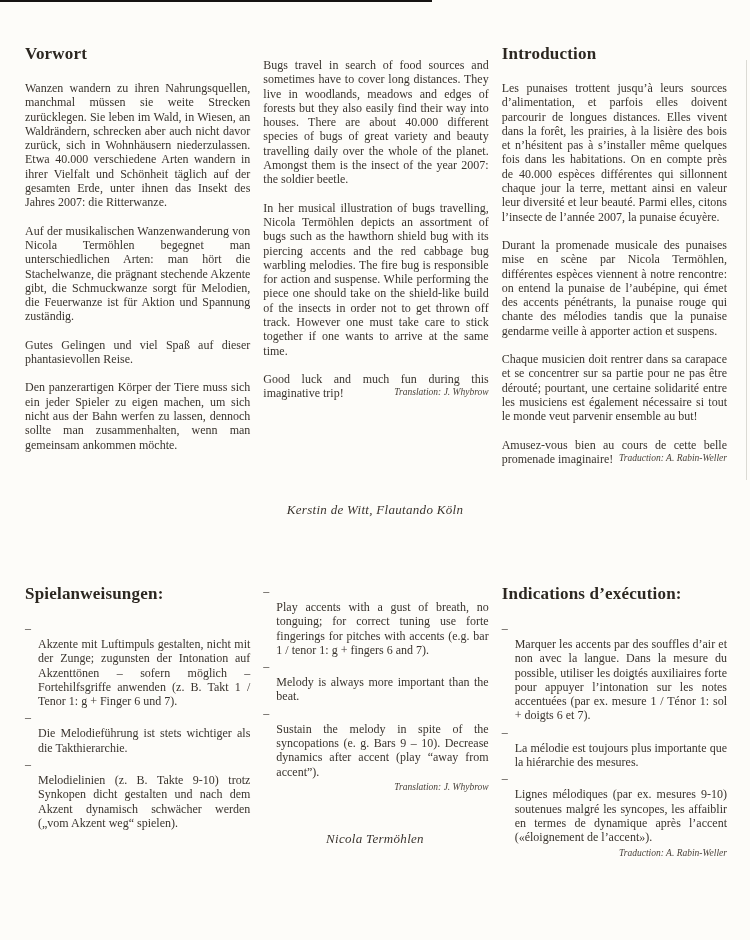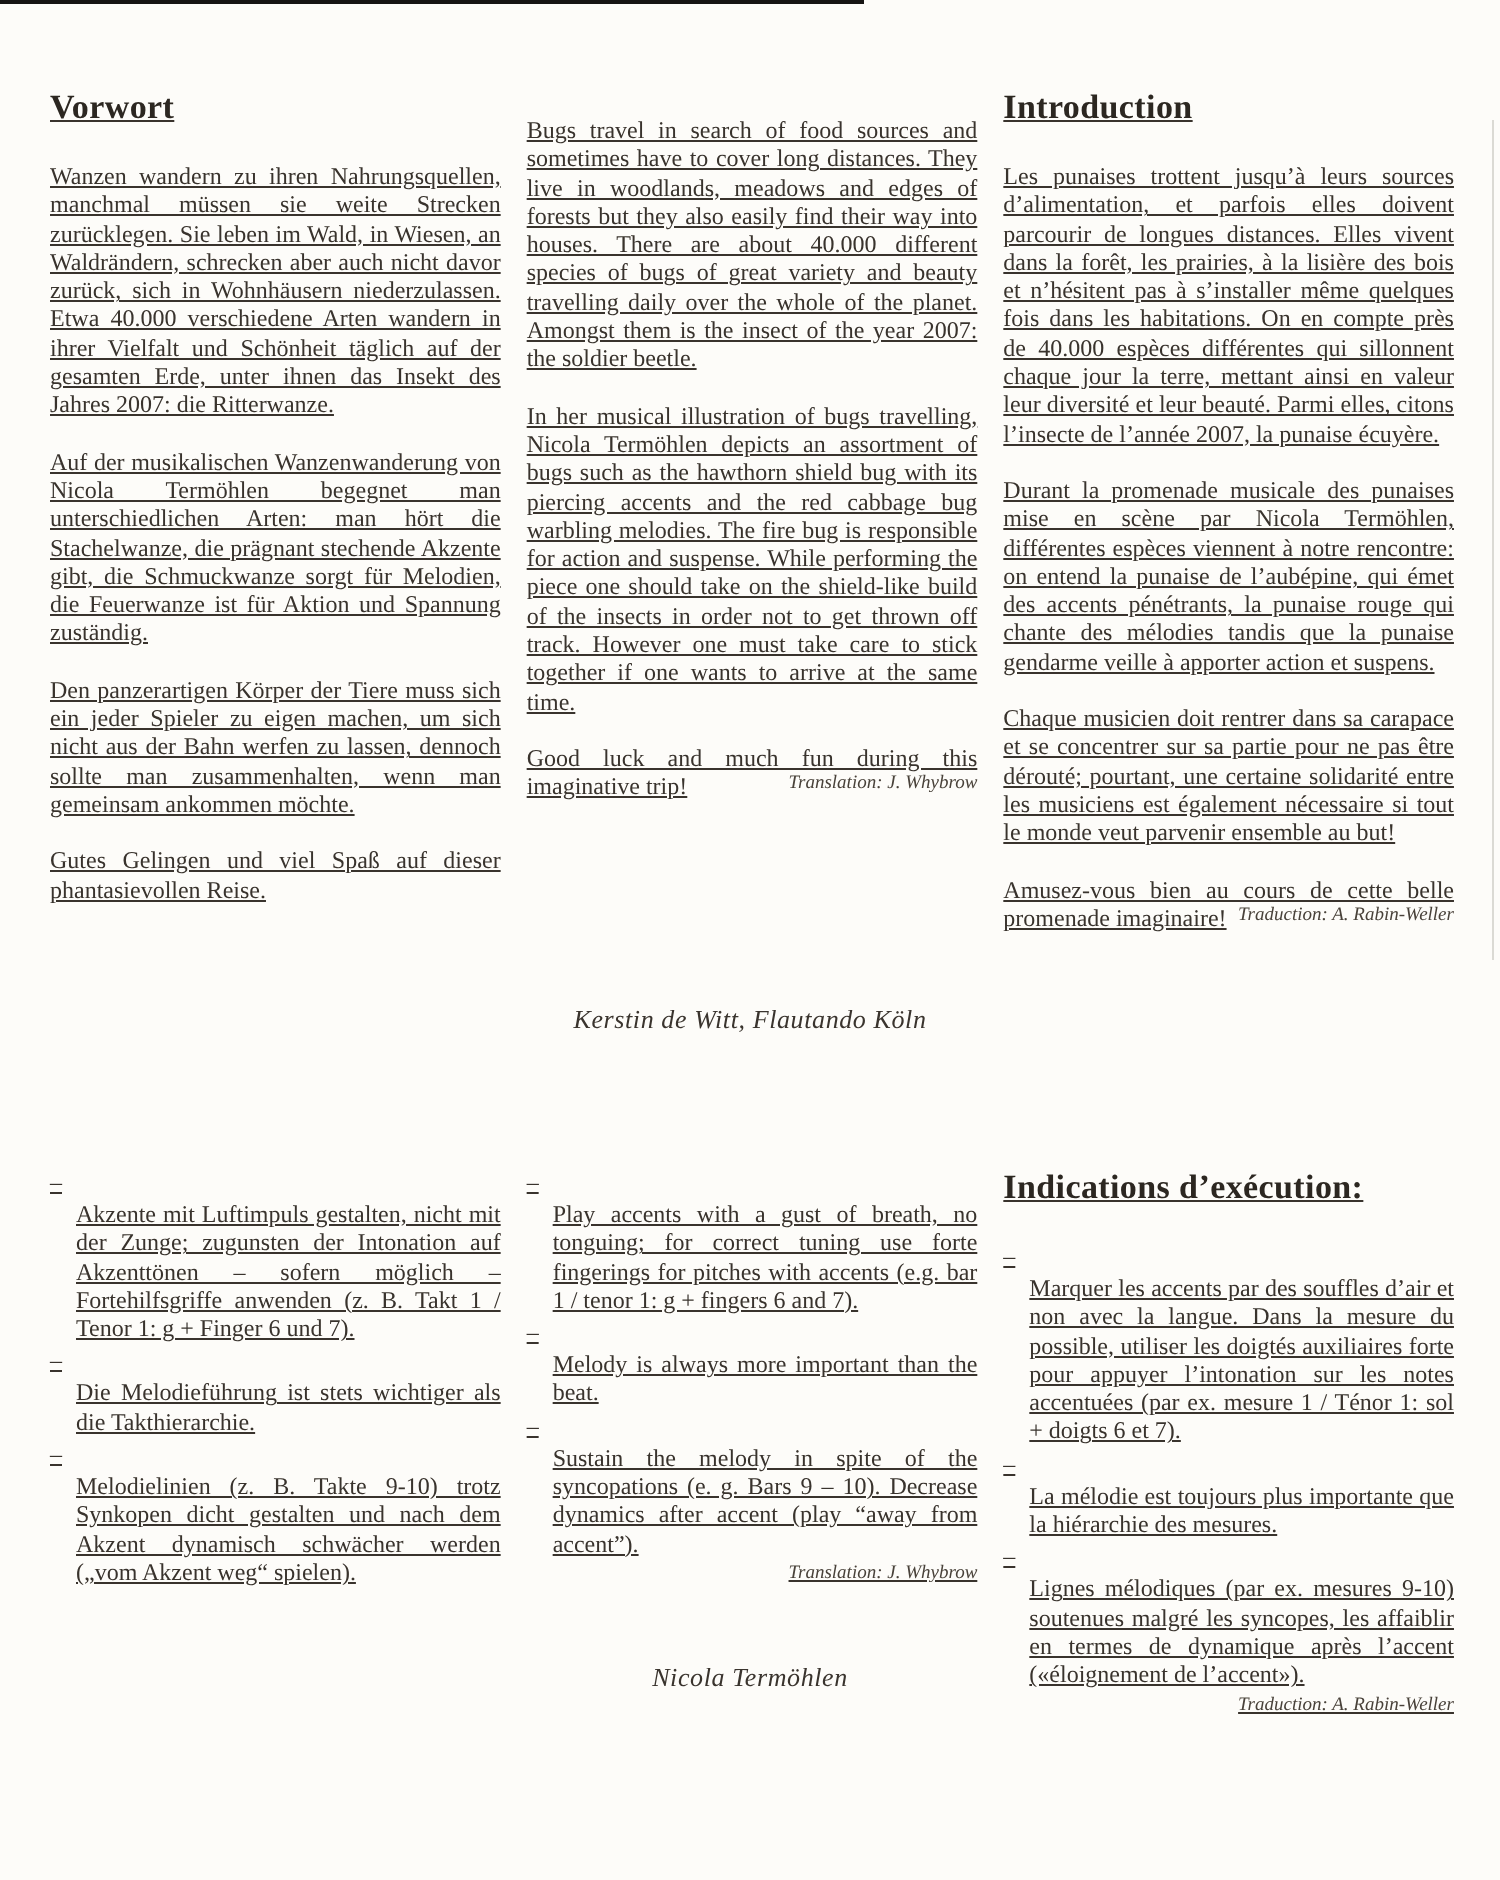--- a/index.html
+++ b/index.html
@@ -23,21 +23,20 @@
   .scan-edge-right {
     position: absolute; top: 60px; right: 3px;
     width: 1px; height: 420px;
     background: rgba(120,115,105,0.25);
   }
   .row {
     position: absolute; left: 25px; right: 23px;
     display: grid;
     grid-template-columns: 1fr 1fr 1fr;
     gap: 13px;
-    text-decoration: underline;
   }
   .row1 { top: 44px; }
   .row2 { top: 584px; }
   h2 {
     font-size: 17px; font-weight: bold;
     margin: 0 0 17px 0;
     color: #2c2721;
     letter-spacing: 0.2px;
   }
   .para {
@@ -82,22 +81,22 @@
 
   <div class="scan-edge-top"></div>
   <div class="scan-edge-right"></div>
 
   <div class="row row1">
 
     <div class="col">
       <h2>Vorwort</h2>
       <div class="para">Wanzen wandern zu ihren Nahrungsquellen, manchmal müssen sie weite Strecken zurücklegen. Sie leben im Wald, in Wiesen, an Waldrändern, schrecken aber auch nicht davor zurück, sich in Wohnhäusern niederzulassen. Etwa 40.000 verschiedene Arten wandern in ihrer Vielfalt und Schönheit täglich auf der gesamten Erde, unter ihnen das Insekt des Jahres 2007: die Ritterwanze.</div>
       <div class="para">Auf der musikalischen Wanzenwanderung von Nicola Termöhlen begegnet man unterschiedlichen Arten: man hört die Stachelwanze, die prägnant stechende Akzente gibt, die Schmuckwanze sorgt für Melodien, die Feuerwanze ist für Aktion und Spannung zuständig.</div>
+      <div class="para">Gutes Gelingen und viel Spaß auf dieser phantasievollen Reise.</div>
       <div class="para">Den panzerartigen Körper der Tiere muss sich ein jeder Spieler zu eigen machen, um sich nicht aus der Bahn werfen zu lassen, dennoch sollte man zusammenhalten, wenn man gemeinsam ankommen möchte.</div>
-      <div class="para">Gutes Gelingen und viel Spaß auf dieser phantasievollen Reise.</div>
     </div>
 
     <div class="col">
       <div class="para">Bugs travel in search of food sources and sometimes have to cover long distances. They live in woodlands, meadows and edges of forests but they also easily find their way into houses. There are about 40.000 different species of bugs of great variety and beauty travelling daily over the whole of the planet. Amongst them is the insect of the year 2007: the soldier beetle.</div>
       <div class="para">In her musical illustration of bugs travelling, Nicola Termöhlen depicts an assortment of bugs such as the hawthorn shield bug with its piercing accents and the red cabbage bug warbling melodies. The fire bug is responsible for action and suspense. While performing the piece one should take on the shield-like build of the insects in order not to get thrown off track. However one must take care to stick together if one wants to arrive at the same time.</div>
       <div class="para">
         <span>Good luck and much fun during this imaginative trip!</span>
         <span class="credit-abs">Translation: J. Whybrow</span>
       </div>
     </div>
@@ -113,20 +112,21 @@
       </div>
     </div>
 
   </div>
 
   <div class="sig sig-top">Kerstin de Witt, Flautando Köln</div>
 
   <div class="row row2">
 
     <div class="col">
+      <h2>Spielanweisungen:</h2>
       <div class="item">
         <span class="dash">–</span>
         <span class="itxt">Akzente mit Luftimpuls gestalten, nicht mit der Zunge; zugunsten der Intonation auf Akzenttönen – sofern möglich – Fortehilfsgriffe anwenden (z. B. Takt 1 / Tenor 1: g + Finger 6 und 7).</span>
       </div>
       <div class="item">
         <span class="dash">–</span>
         <span class="itxt">Die Melodieführung ist stets wichtiger als die Takthierarchie.</span>
       </div>
       <div class="item">
         <span class="dash">–</span>

